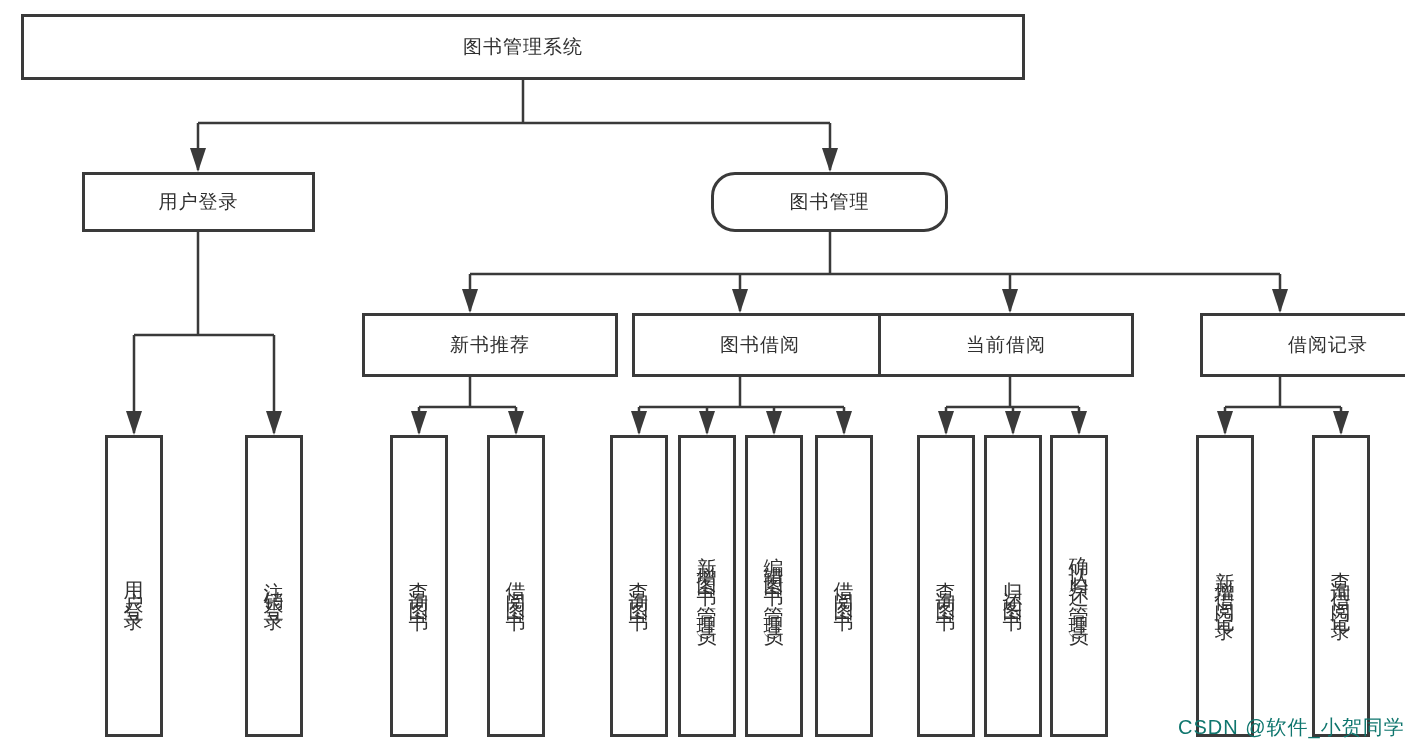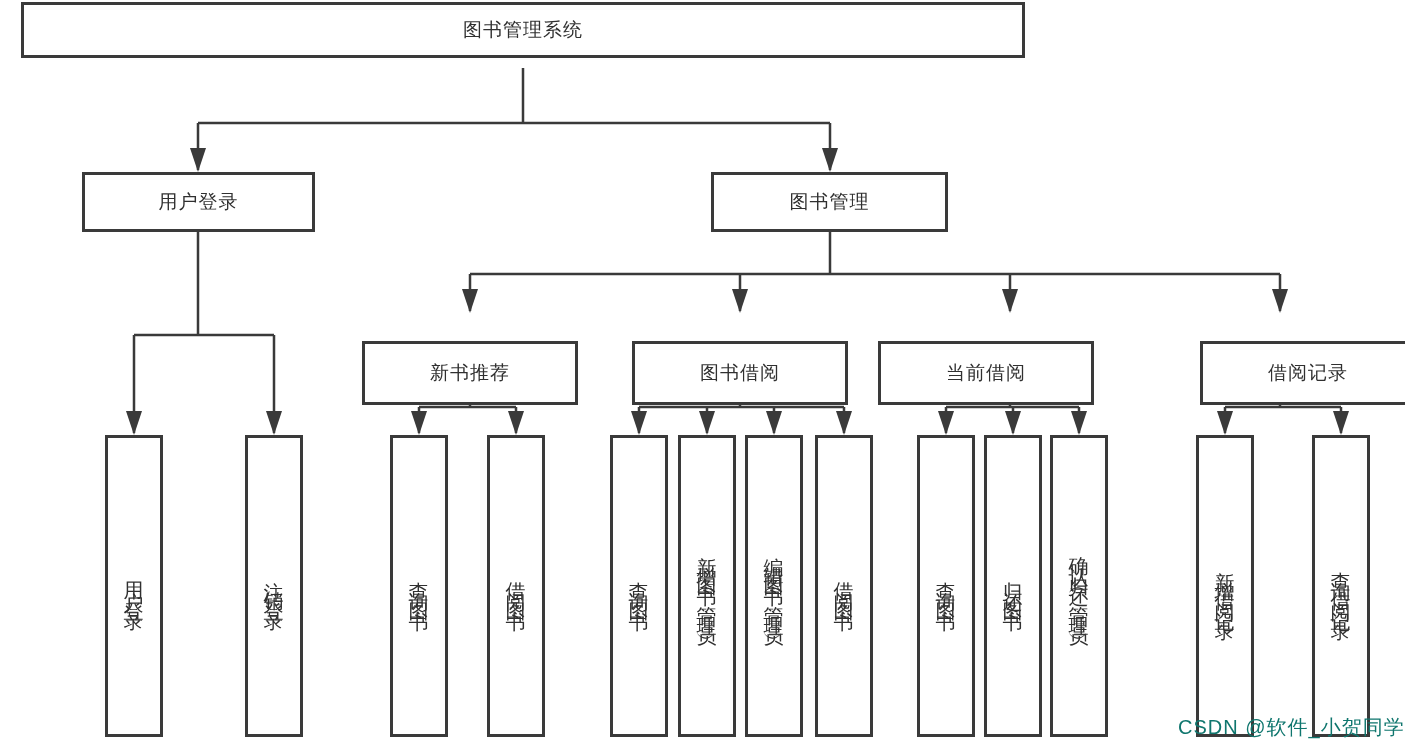--- a/index.html
+++ b/index.html
@@ -34,21 +34,21 @@
   .leaf { top: 435px; width: 58px; height: 302px; }
   .vlabel {
     writing-mode: vertical-rl;
     text-orientation: mixed;
     font-size: 20px;
     letter-spacing: 10px;
     line-height: 1;
     white-space: nowrap;
   }
   .lv2 { top: 172px; height: 60px; }
-  .lv3 { top: 313px; width: 216px; height: 64px; margin-top: 28px; }
+  .lv3 { top: 313px; width: 256px; height: 64px; }
   #watermark {
     position: absolute;
     left: 1178px;
     top: 714px;
     font-size: 20px;
     color: #0f766e;
     letter-spacing: 1px;
     z-index: 5;
     white-space: nowrap;
   }
@@ -103,28 +103,28 @@
       <polygon points="1071,411 1087,411 1079,435"></polygon>
     </g>
 
     <g>
       <path d="M1280 377 V407 M1225 407 H1341 M1225 407 V433 M1341 407 V433"></path>
       <polygon points="1217,411 1233,411 1225,435"></polygon>
       <polygon points="1333,411 1349,411 1341,435"></polygon>
     </g>
   </svg>
 
-  <div class="node" style="left:21px; top:2px; width:1004px; height:56px;">
+  <div class="node" style="left:21px; top:14px; width:1004px; height:66px;">
     <span class="hlabel">图书管理系统</span>
   </div>
 
   <div class="node lv2" style="left:82px; width:233px;">
     <span class="hlabel">用户登录</span>
   </div>
-  <div class="node lv2" style="left:711px; width:237px;">
+  <div class="node lv2" style="left:711px; width:237px;border-radius:24px;">
     <span class="hlabel">图书管理</span>
   </div>
 
   <div class="node lv3" style="left:362px;">
     <span class="hlabel">新书推荐</span>
   </div>
   <div class="node lv3" style="left:632px;">
     <span class="hlabel">图书借阅</span>
   </div>
   <div class="node lv3" style="left:878px;">

